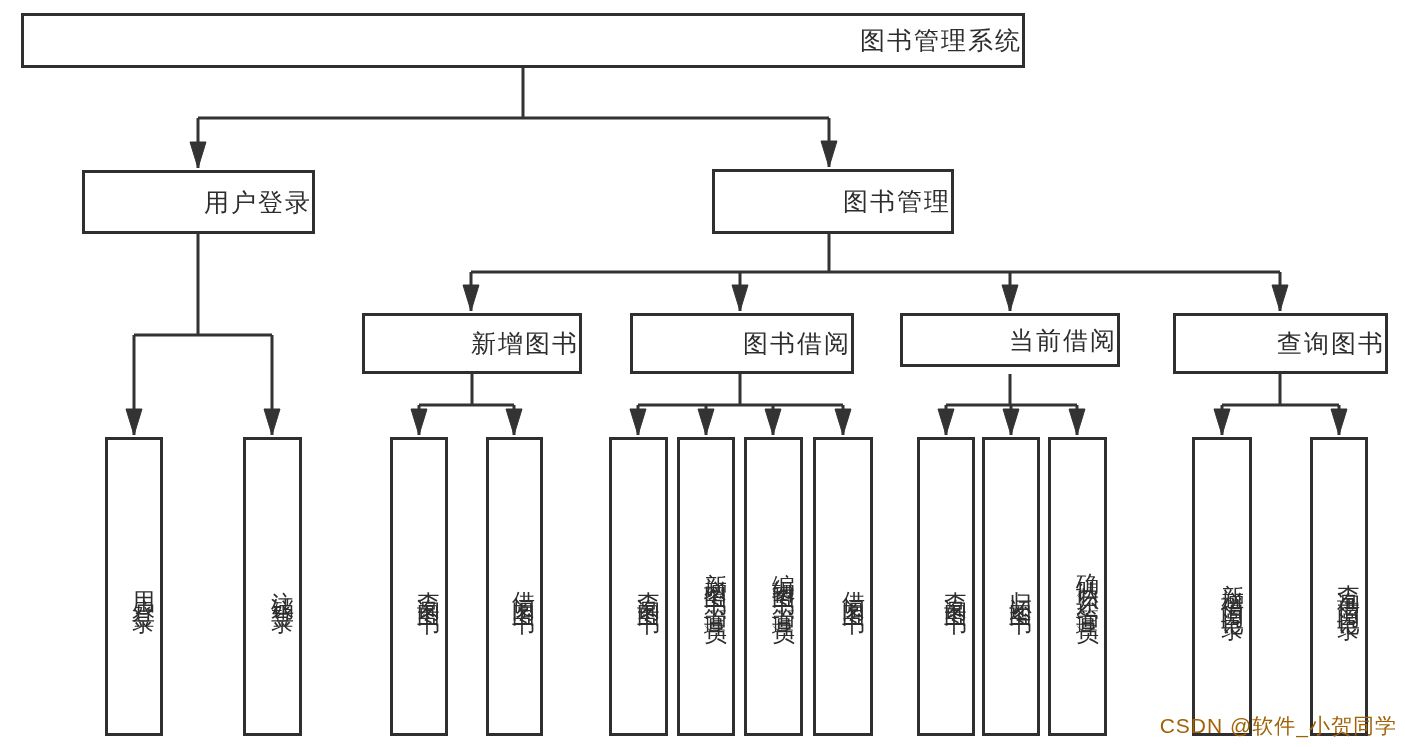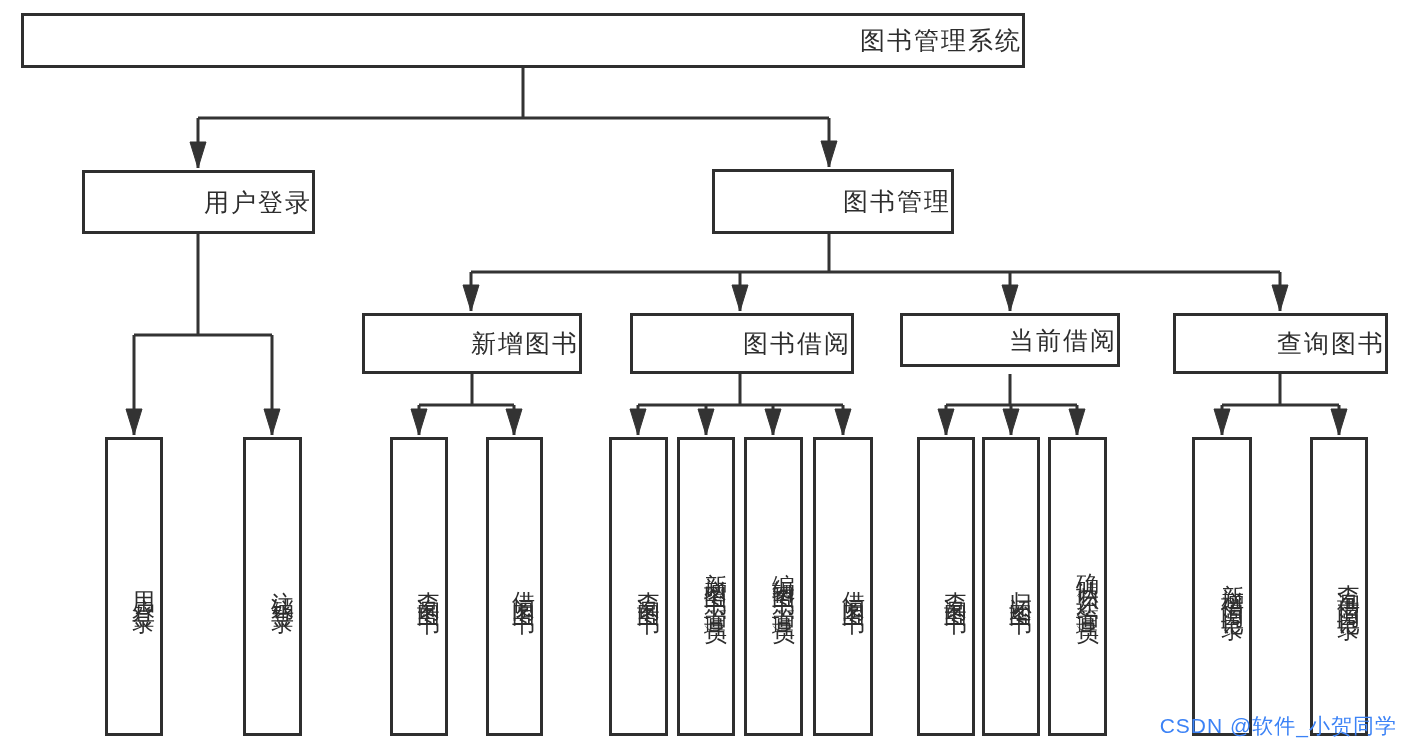--- a/index.html
+++ b/index.html
@@ -44,21 +44,21 @@
     writing-mode: vertical-rl;
     font-size: 23px;
     letter-spacing: 7px;
     white-space: nowrap;
   }
   .watermark {
     position: absolute;
     right: 8px;
     bottom: 7px;
     font-size: 21px;
-    color: #3b82f6;
+    color: #a16207;
     letter-spacing: 1px;
     white-space: nowrap;
   }
 </style>
 </head>
 <body>
 
 <div class="canvas">
 
   <svg class="wires" width="1405" height="747" viewBox="0 0 1405 747">

